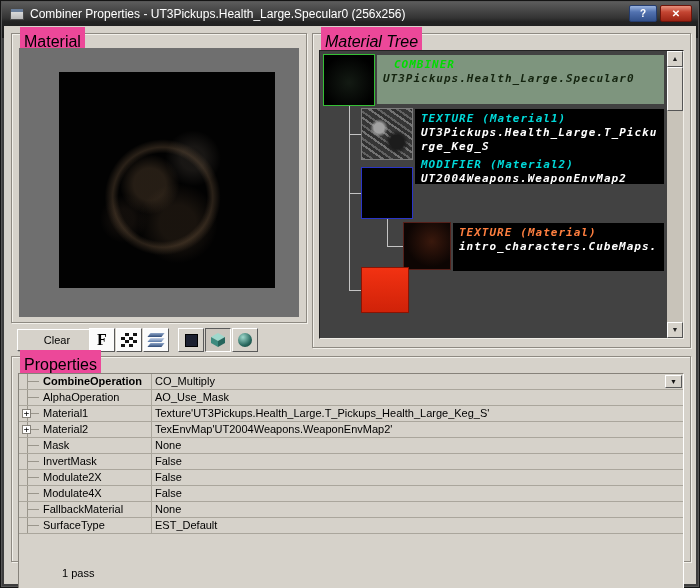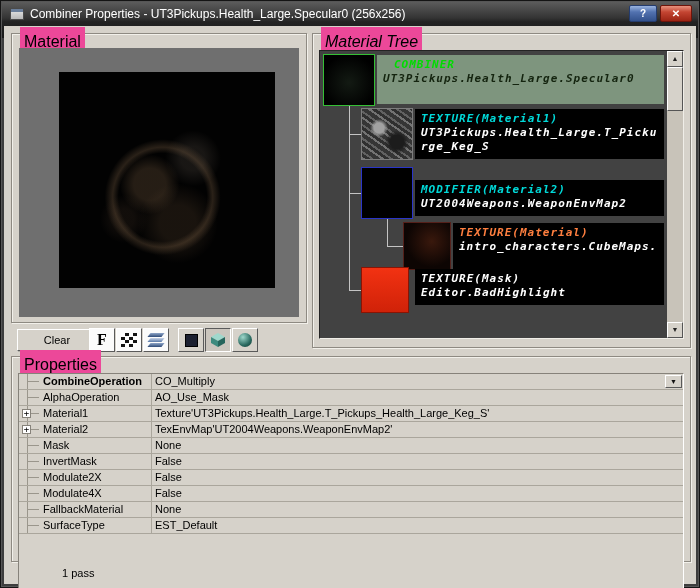--- a/index.html
+++ b/index.html
@@ -88,28 +88,28 @@
         background-image:radial-gradient(circle at 60% 40%, rgba(140,60,30,0.35), rgba(0,0,0,0) 65%); }
   .t5 { left:41px; top:216px; width:48px; height:46px; background:linear-gradient(#f23212,#d02208); border:1px solid #8a1404; }
 
   .nlabel {
     position:absolute; right:19px; background:#000; color:#fff;
     font-family:"DejaVu Sans Mono", monospace; font-weight:bold; font-size:11px;
     letter-spacing:1px; line-height:14px; padding:3px 6px; overflow:hidden; white-space:nowrap;
   }
   .l1 { left:57px; top:4px;  height:49px; background:#7e957e; }
   .l2 { left:95px; top:58px; height:50px; }
-  .l3 { left:95px; top:129px; height:36px; }
+  .l3 { left:95px; top:104px; height:29px; }
   .l4 { left:133px; top:172px; height:48px; }
   .l5 { left:95px; top:218px; height:36px; }
   .c-green { color:#00dc00;margin-left:11px; }
   .c-cyan { color:#00d9d9; }
   .c-orange { color:#ff7f3f; }
   .c-white { color:#ffffff; }
-  .tfield { }
+  .tfield { margin-left:8px; }
   .l1 .tname { color:#14240f; }
 
   .scrollbar { position:absolute; right:0; top:0; bottom:0; width:16px; background:#c8c3b9; }
   .sb-btn {
     position:absolute; left:0; width:16px; height:16px; background:#d6d2ca;
     border:1px solid; border-color:#fff #555 #555 #fff; text-align:center;
     font-size:7px; line-height:13px; color:#222;
   }
   .sb-btn.up { top:0; } .sb-btn.down { bottom:0; }
   .sb-thumb { position:absolute; left:0; top:16px; width:16px; height:44px; background:#d6d2ca;
@@ -225,24 +225,20 @@
           <div class="tname">UT2004Weapons.WeaponEnvMap2</div>
         </div>
 
         <div class="thumb t4"></div>
         <div class="nlabel l4">
           <div><span class="c-orange">TEXTURE</span><span class="tfield c-orange">(Material)</span></div>
           <div class="tname">intro_characters.CubeMaps.</div>
         </div>
 
         <div class="thumb t5"></div>
-        <div class="nlabel l5">
-          <div><span class="c-white">TEXTURE</span><span class="tfield c-white">(Mask)</span></div>
-          <div class="tname">Editor.BadHighlight</div>
-        </div>
 
         <div class="scrollbar">
           <div class="sb-btn up"><span>▲</span></div>
           <div class="sb-thumb"></div>
           <div class="sb-btn down"><span>▼</span></div>
         </div>
       </div>
     </div>
 
     <button class="clear-btn">Clear</button>

